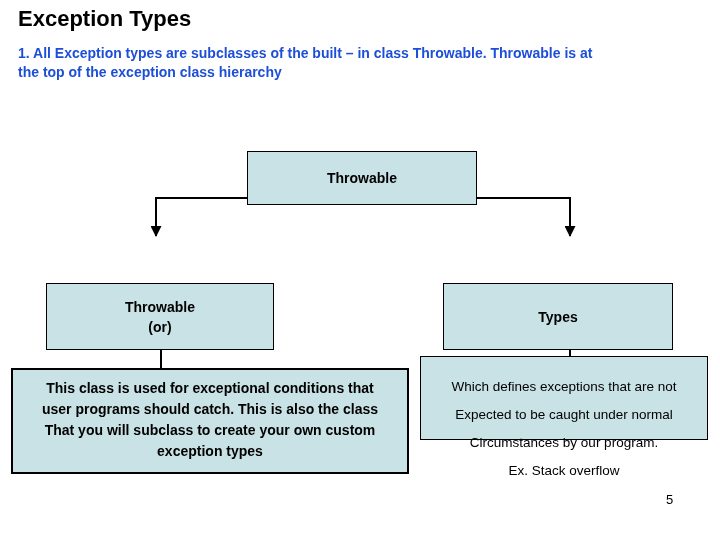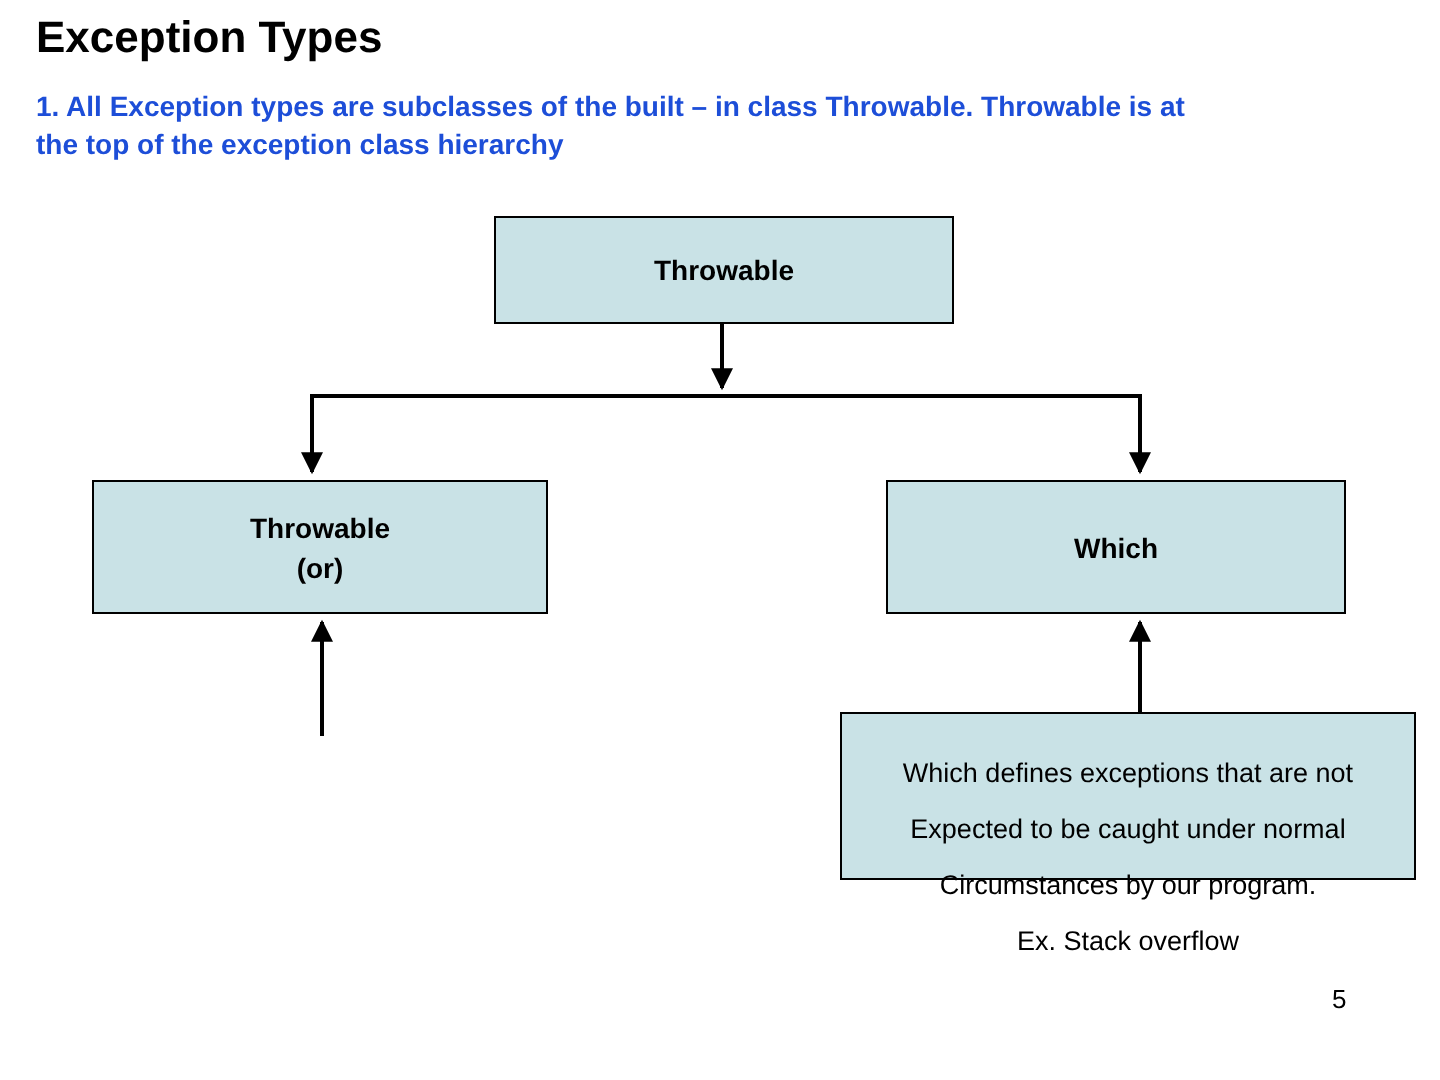--- a/index.html
+++ b/index.html
@@ -53,20 +53,21 @@
     position: absolute;
     background: var(--node-fill, #c9e2e6);
     border: 1.5px solid var(--node-border, #000);
     box-sizing: border-box;
     display: flex;
     align-items: center;
     justify-content: center;
     text-align: center;
     font-size: 14px;
     font-weight: bold;
+    margin-top: 43px;
   }
   .node-throwable { left: 247px; top: 108px; width: 230px; height: 54px; }
   .node-exception { left: 46px;  top: 240px; width: 228px; height: 67px;
                     flex-direction: column; line-height: 20px; }
   .node-error     { left: 443px; top: 240px; width: 230px; height: 67px; }
   .note {
     position: absolute;
     background: var(--node-fill, #c9e2e6);
     box-sizing: border-box;
     text-align: center;
@@ -125,23 +126,27 @@
   <div class="node node-throwable">
     <span>Throwable</span>
   </div>
 
   <div class="node node-exception">
     <div>Throwable</div>
     <div>(or)</div>
   </div>
 
   <div class="node node-error">
-    <span>Which</span>
+    <span>Types</span>
   </div>
 
+  <div class="note note-left">This class is used for exceptional conditions that
+user programs should catch. This is also the class
+That you will subclass to create your own custom
+exception types</div>
 
   <div class="note note-right">Which defines exceptions that are not
 Expected to be caught under normal
 Circumstances by our program.
 Ex. Stack overflow</div>
 
   <div class="page-number">5</div>
 
 </div>
 

